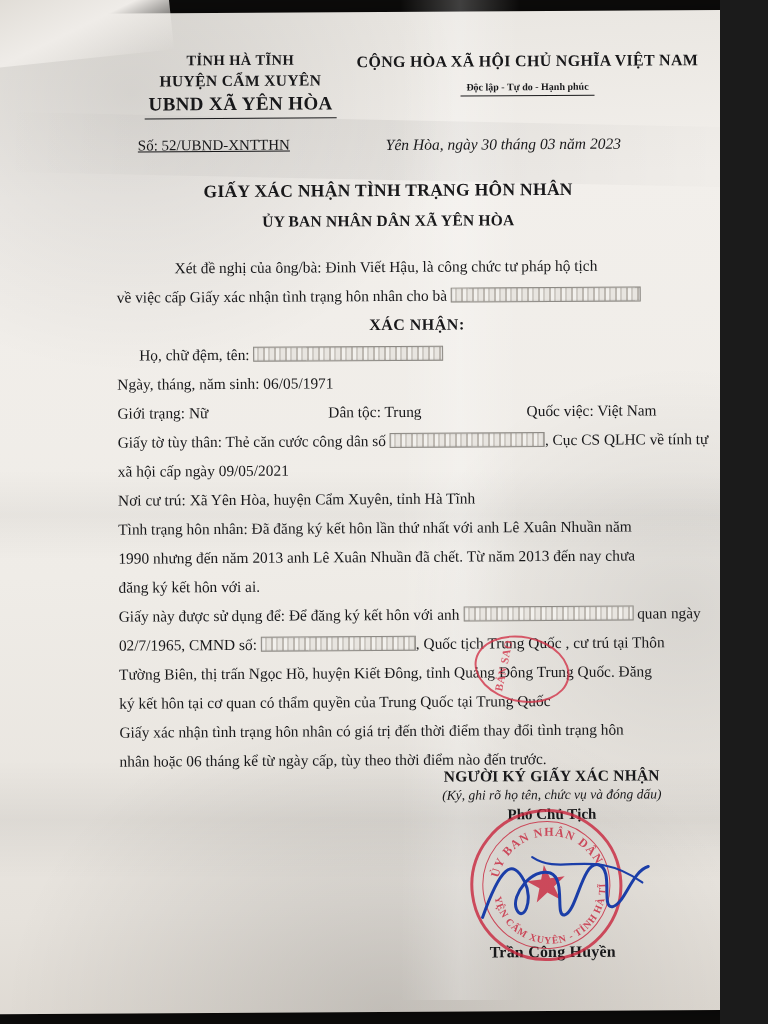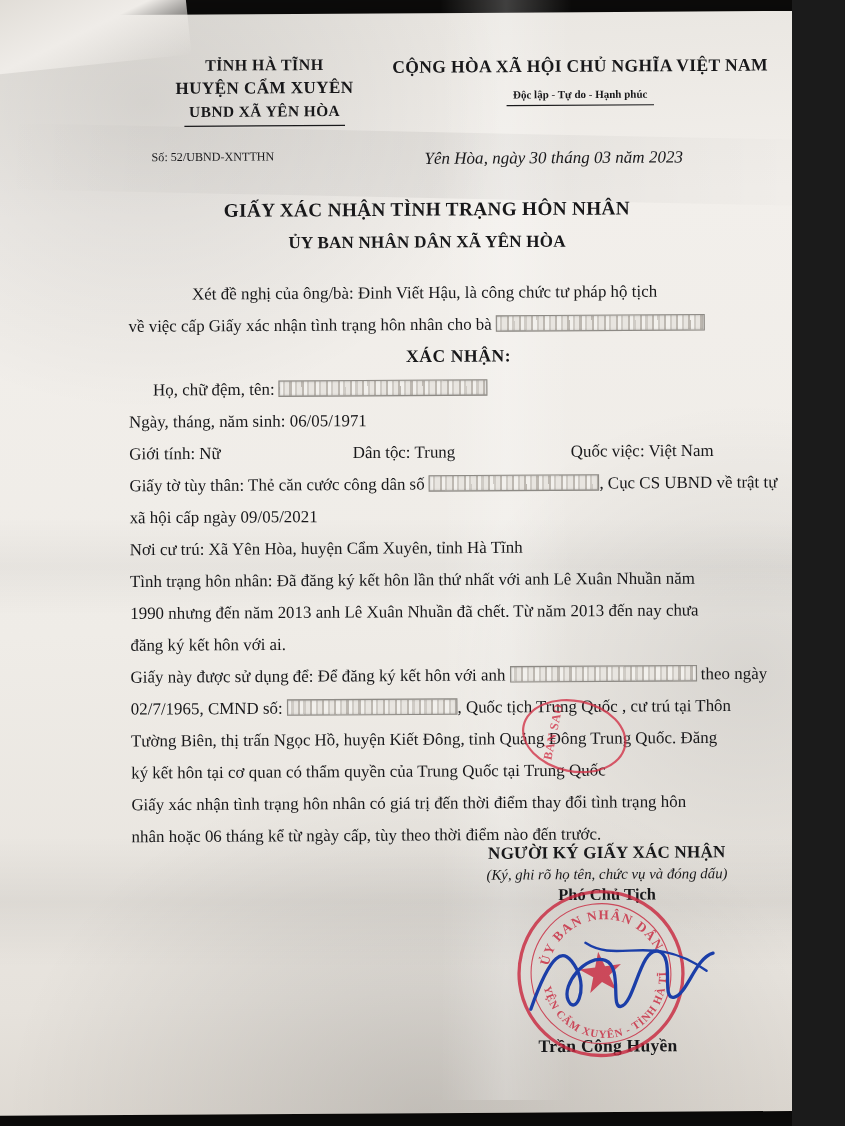--- a/index.html
+++ b/index.html
@@ -68,30 +68,30 @@
     transform: rotate(-0.35deg);
   }
   .blk { position: absolute; }
 
   .hdr-left {
     left: 118px; top: 50px; width: 250px;
     text-align: center; line-height: 1.35;
   }
   .hdr-left .l1 { font-size: 14.5px; font-weight: bold; letter-spacing: .4px; }
   .hdr-left .l2 { font-size: 15.5px; font-weight: bold; letter-spacing: .4px; }
-  .hdr-left .l3 { font-size: 14px; font-weight: bold; letter-spacing: .4px; display: inline-block; border-bottom: 1.4px solid #1a1a1c; padding: 0 4px 1px 4px; }
+  .hdr-left .l3 { font-size: 19px; font-weight: bold; letter-spacing: .4px; display: inline-block; border-bottom: 1.4px solid #1a1a1c; padding: 0 4px 1px 4px; }
 
   .hdr-right {
     left: 330px; top: 50px; width: 400px;
     text-align: center; line-height: 1.5;
   }
   .hdr-right .l1 { font-size: 16px; font-weight: bold; letter-spacing: .3px; }
   .hdr-right .l2 { font-size: 10px; font-weight: bold; display: inline-block; border-bottom: 1.4px solid #1a1a1c; padding: 0 6px 1px 6px; }
 
-  .so { left: 140px; top: 136px; font-size: 11px; }
+  .so { left: 140px; top: 136px; font-size: 15px; text-decoration: underline; }
   .date { left: 388px; top: 136px; font-size: 15.5px; font-style: italic; }
 
   .title {
     left: 70px; top: 180px; width: 640px;
     text-align: center; font-size: 17.5px; font-weight: bold; letter-spacing: .3px;
   }
   .subtitle {
     left: 70px; top: 212px; width: 640px;
     text-align: center; font-size: 15.5px; font-weight: bold; letter-spacing: .2px;
   }
@@ -229,32 +229,32 @@
         <span>về việc cấp Giấy xác nhận tình trạng hôn nhân cho bà </span><span class="redact r2"></span>
       </p>
 
       <p class="xacnhan">XÁC NHẬN:</p>
 
       <p class="indent" style="text-indent:0;padding-left:22px;">
         <span>Họ, chữ đệm, tên: </span><span class="redact r2"></span>
       </p>
       <p>Ngày, tháng, năm sinh: 06/05/1971</p>
       <p>
-        <span>Giới tính: Nữ</span><span class="tab"></span><span>Dân tộc: Trung</span><span class="tab" style="width:105px;"></span><span>Quốc việc: Việt Nam</span>
-      </p>
-      <p>
-        <span>Giấy tờ tùy thân: Thẻ căn cước công dân số </span><span class="redact r5"></span><span>, Cục CS UBND về trật tự</span>
+        <span>Giới trạng: Nữ</span><span class="tab"></span><span>Dân tộc: Trung</span><span class="tab" style="width:105px;"></span><span>Quốc việc: Việt Nam</span>
+      </p>
+      <p>
+        <span>Giấy tờ tùy thân: Thẻ căn cước công dân số </span><span class="redact r5"></span><span>, Cục CS QLHC về tính tự</span>
       </p>
       <p>xã hội cấp ngày 09/05/2021</p>
       <p>Nơi cư trú: Xã Yên Hòa, huyện Cẩm Xuyên, tỉnh Hà Tĩnh</p>
       <p>Tình trạng hôn nhân: Đã đăng ký kết hôn lần thứ nhất với anh Lê Xuân Nhuần năm</p>
       <p>1990 nhưng đến năm 2013  anh Lê Xuân Nhuần đã chết. Từ năm 2013 đến nay chưa</p>
       <p>đăng ký kết hôn với ai.</p>
       <p>
-        <span>Giấy này được sử dụng để: Để đăng ký kết hôn với anh </span><span class="redact r1"></span><span> theo ngày</span>
+        <span>Giấy này được sử dụng để: Để đăng ký kết hôn với anh </span><span class="redact r1"></span><span> quan ngày</span>
       </p>
       <p>
         <span>02/7/1965, CMND số: </span><span class="redact r5"></span><span>, Quốc tịch Trung Quốc , cư trú tại Thôn</span>
       </p>
       <p>Tường Biên, thị trấn Ngọc Hồ, huyện Kiết Đông, tỉnh Quảng Đông Trung Quốc. Đăng</p>
       <p>ký kết hôn tại  cơ quan có thẩm quyền của Trung Quốc tại Trung Quốc</p>
       <p>Giấy xác nhận tình trạng hôn nhân có giá trị đến thời điểm thay đổi tình trạng hôn</p>
       <p>nhân hoặc 06 tháng kể từ ngày cấp, tùy theo thời điểm nào đến trước.</p>
     </div>
 

